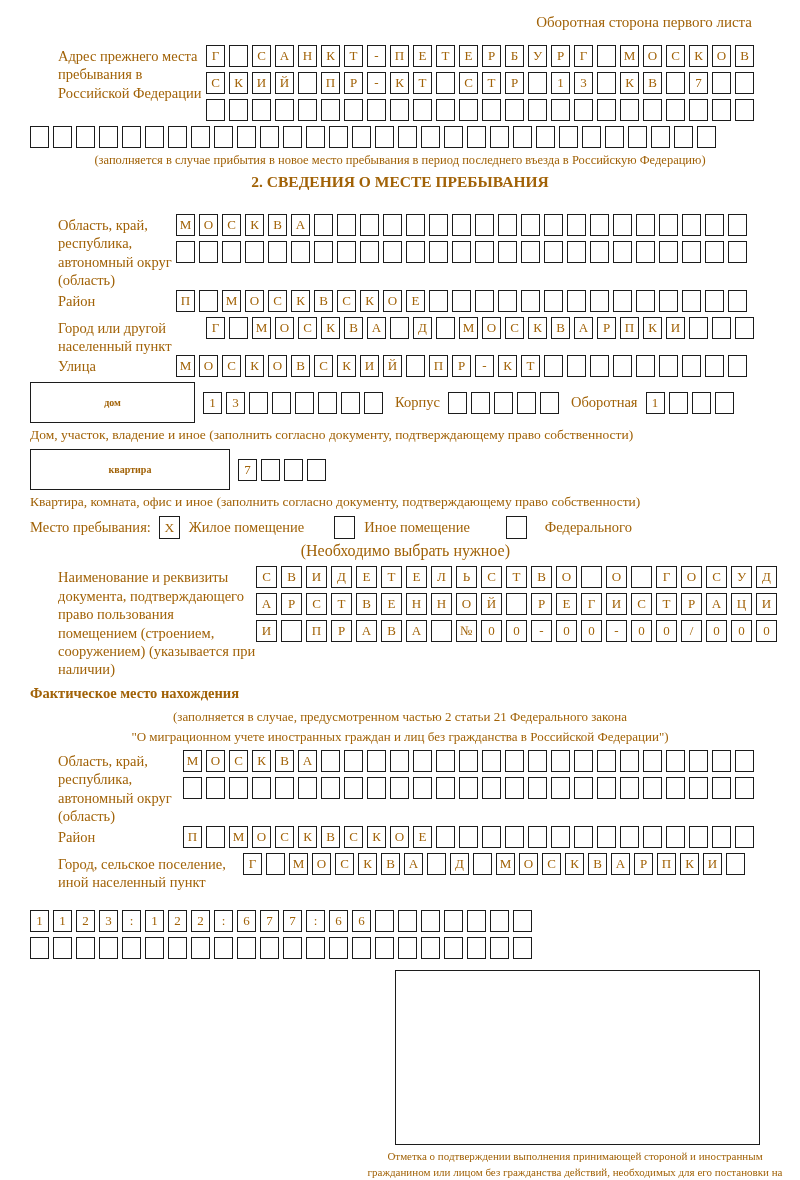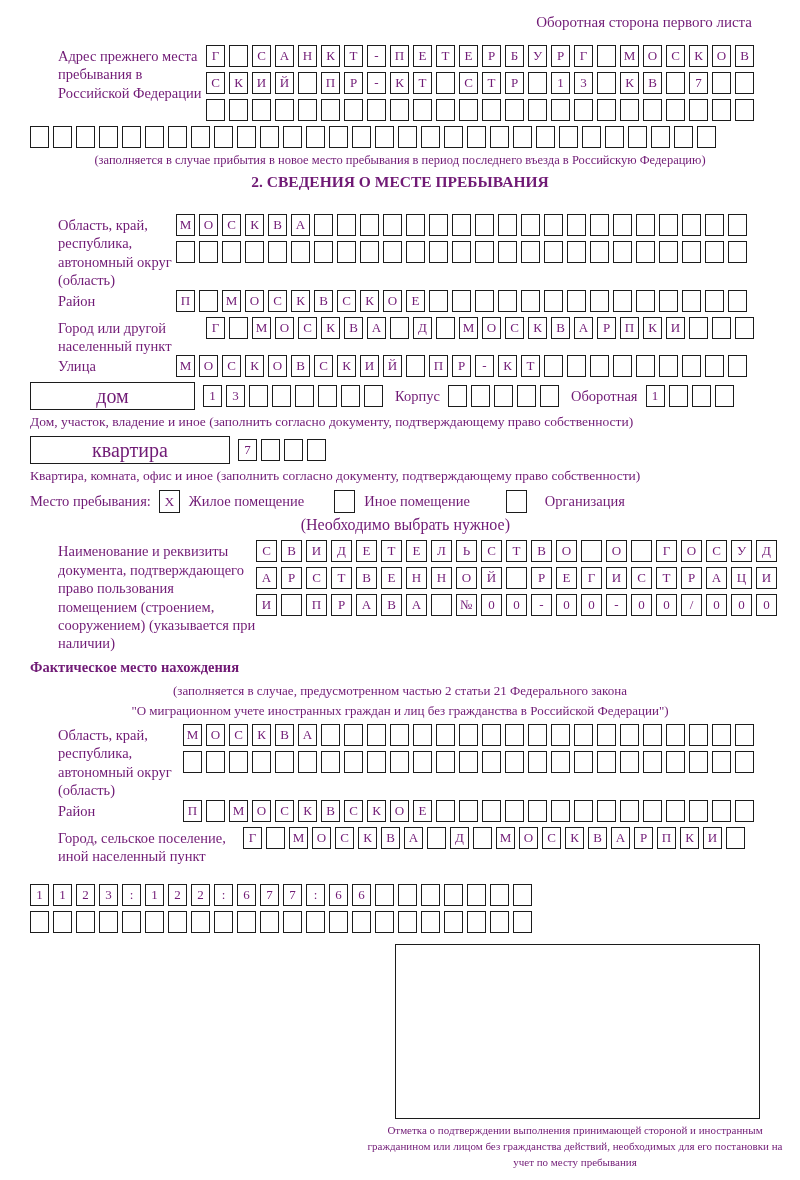--- a/index.html
+++ b/index.html
@@ -1,38 +1,38 @@
 <!DOCTYPE html>
 <html><head>
 <meta charset="utf-8">
 <style>
   html,body{margin:0;padding:0;background:#fff;}
   .page{
     width:800px;height:1180px;box-sizing:border-box;
     padding:14px 30px 0 30px;position:relative;overflow:hidden;
-    font-family:"Liberation Serif",serif;color:#701a75;background:#fff;
+    font-family:"Liberation Serif",serif;color:#a16207;background:#fff;
   }
   .header-note{text-align:right;font-size:15px;padding-right:18px;margin-bottom:14px;}
   .frow{display:flex;align-items:flex-start;}
   .flabel{font-size:14.5px;line-height:1.27;flex-shrink:0;padding-top:2px;margin-left:28px;}
   .w118{width:118px}.w125{width:125px}.w148{width:148px}.w180{width:180px}.w185{width:185px}.w198{width:198px}
   .cellrow{display:flex;margin-bottom:5px;}
   .cell{
     width:19px;height:22px;box-sizing:border-box;border:1.6px solid #1c1c1c;
     margin-right:4px;display:inline-flex;align-items:center;justify-content:center;
     font-size:13px;flex-shrink:0;background:#fff;
   }
   .widecells .cell{width:21px;}
   .note{text-align:center;font-size:12.5px;margin:1px 0 5px 0;}
   .section-title{text-align:center;font-weight:bold;font-size:15.5px;margin:4px 0 23px 0;}
   .sub-title{text-align:left;font-weight:bold;font-size:14.5px;margin:6px 0 6px 0;}
   .centered-note{text-align:center;font-size:13px;margin:0 0 3px 0;line-height:1.35;}
   .inline-box{
-    box-sizing:border-box;border:1.6px solid #1c1c1c;height:28px;
-    display:flex;align-items:center;justify-content:center;font-size:20px;flex-shrink:0;background:#fff;
+    box-sizing:border-box;border:1.6px solid #1c1c1c;height:41px;
+    display:flex;align-items:center;justify-content:center;font-size:10px;flex-shrink:0;background:#fff;font-weight:bold;
   }
   .house-row,.apt-row{display:flex;align-items:center;margin-bottom:4px;}
   .house-row .cellrow,.apt-row .cellrow{margin-bottom:0;}
   .inline-label{font-size:14.5px;margin:0 8px;flex-shrink:0;}
   .caption{font-size:13.5px;margin:2px 0 6px 0;}
   .stay-row{display:flex;align-items:center;margin:6px 0 3px 0;font-size:14.5px;}
   .checkbox{
     width:21px;height:23px;box-sizing:border-box;border:1.6px solid #1c1c1c;
     display:inline-flex;align-items:center;justify-content:center;font-size:13.5px;flex-shrink:0;background:#fff;
   }
@@ -372,21 +372,21 @@
     <span class="checkbox">X</span>
     <span style="width:9px"></span>
     <span>Жилое помещение</span>
     <span style="width:30px"></span>
     <span class="checkbox"></span>
     <span style="width:9px"></span>
     <span>Иное помещение</span>
     <span style="width:36px"></span>
     <span class="checkbox"></span>
     <span style="width:18px"></span>
-    <span>Организация</span>
+    <span>Федерального</span>
   </div>
   <div class="stay-note">(Необходимо выбрать нужное)</div>
 
   <div class="frow">
     <div class="flabel w198">Наименование и реквизиты документа, подтверждающего право пользования помещением (строением, сооружением) (указывается при наличии)</div>
     <div class="rowstack widecells">
       <div class="cellrow">
           <span class="cell">С</span>
           <span class="cell">В</span>
           <span class="cell">И</span>

